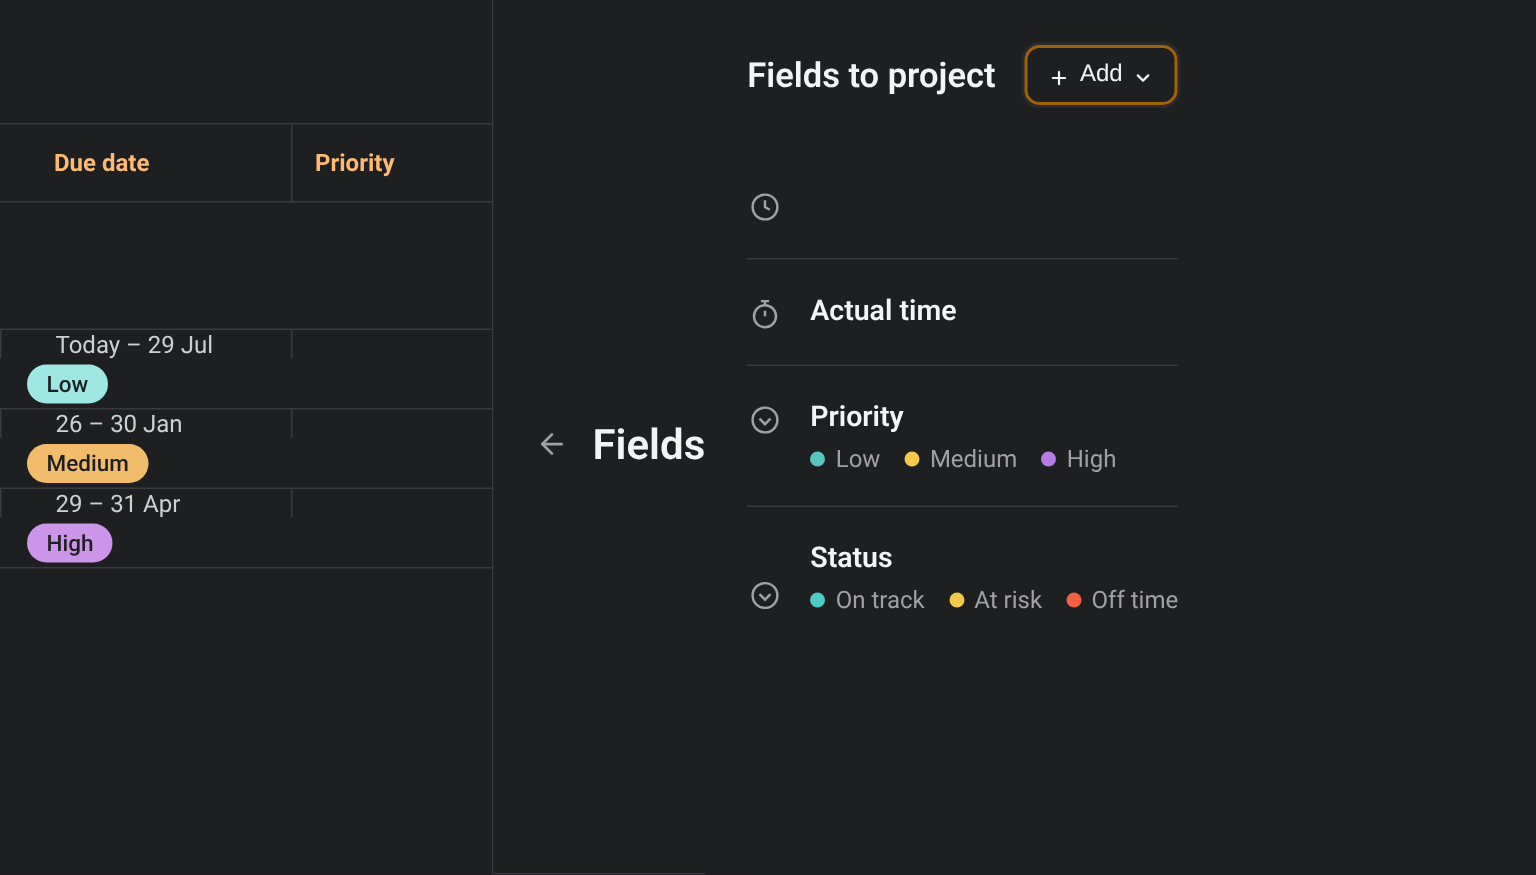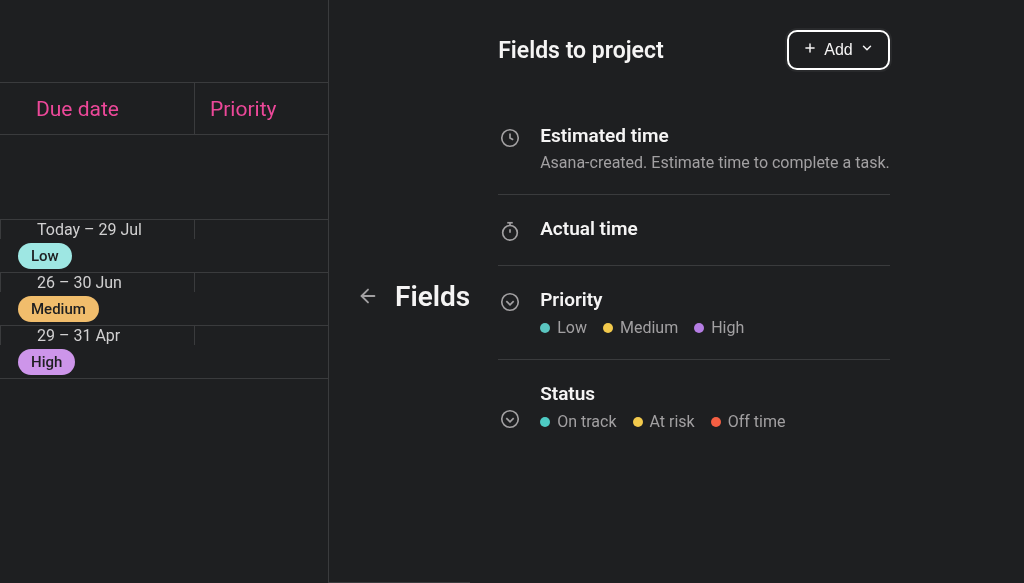--- a/index.html
+++ b/index.html
@@ -24,21 +24,21 @@
     .left-spacer-top { height: 82px; }
     .table-header {
       display: flex;
       border-top: 1px solid #3a3b3d;
       border-bottom: 1px solid #3a3b3d;
       height: 53px;
       align-items: center;
     }
     .col-due { width: 195px; padding-left: 36px; border-right: 1px solid #3a3b3d; height: 100%; display: flex; align-items: center; }
     .col-priority { flex: 1; padding-left: 15px; height: 100%; display: flex; align-items: center; }
-    .th { color: #ec4899; font-size: 21px; font-weight: 400; }
+    .th { color: #fdba74; font-size: 16px; font-weight: 700; }
     .left-gap { height: 85px; border-bottom: 1px solid #3a3b3d;}
     .row {
       display: flex;
       height: 53px;
       border-bottom: 1px solid #3a3b3d;
       flex-direction: column;
     }
     .cell-due { width: 195px; padding-left: 36px; border-right: 1px solid #3a3b3d; border-left: 1px solid #3a3b3d; display: flex; align-items: center; font-size: 16px; color: #d1d0d1;}
     .cell-priority { flex: 1; padding-left: 18px; display: flex; align-items: center; }
     .pill {
@@ -75,25 +75,25 @@
       padding: 30px 28px 0 28px;
     }
     .section-row {
       display: flex;
       align-items: center;
       justify-content: space-between;
       margin-bottom: 32px;
     }
     .section-title { font-size: 23px; font-weight: 600; color: #f5f4f4; }
     .add-btn {
-      border: 2px solid #ffffff;
+      border: 2px solid #a16207;
       border-radius: 10px;
       padding: 9px 14px;
       display: flex;
-      align-items: flex-start;
+      align-items: flex-end;
       gap: 7px;
       cursor: pointer;
       background: transparent;
       color: #f5f4f4;
       font-size: 16px;
       font-weight: 500;
       box-shadow: 0 0 0 2px rgba(255,255,255,0.05);
     }
     .plus-icon, .chev-icon { display:flex; align-items:center;}
 
@@ -135,21 +135,21 @@
   <div class="left-gap"></div>
 
   <div class="rows-container">
     <div class="row">
       <div class="cell-due">Today – 29 Jul</div>
       <div class="cell-priority">
         <span class="pill pill-low">Low</span>
       </div>
     </div>
     <div class="row">
-      <div class="cell-due">26 – 30 Jun</div>
+      <div class="cell-due">26 – 30 Jan</div>
       <div class="cell-priority">
         <span class="pill pill-medium">Medium</span>
       </div>
     </div>
     <div class="row">
       <div class="cell-due">29 – 31 Apr</div>
       <div class="cell-priority">
         <span class="pill pill-high">High</span>
       </div>
     </div>
@@ -186,24 +186,20 @@
       </button>
     </div>
 
     <div class="field-item">
       <div class="field-icon">
         <svg width="22" height="22" viewBox="0 0 24 24" fill="none" stroke-width="1.8">
             <circle cx="12" cy="12" r="9"></circle>
             <polyline points="12 7 12 12 15.5 14"></polyline>
           </svg>
       </div>
-      <div class="field-body">
-        <div class="field-name">Estimated time</div>
-        <div class="field-desc">Asana-created. Estimate time to complete a task.</div>
-      </div>
     </div>
 
     <div class="field-item">
       <div class="field-icon">
         <svg width="22" height="22" viewBox="0 0 24 24" fill="none" stroke-width="1.8">
             <circle cx="12" cy="14" r="8"></circle>
             <line x1="12" y1="14" x2="12" y2="10"></line>
             <line x1="9" y1="3" x2="15" y2="3"></line>
             <line x1="12" y1="3" x2="12" y2="6"></line>
           </svg>

